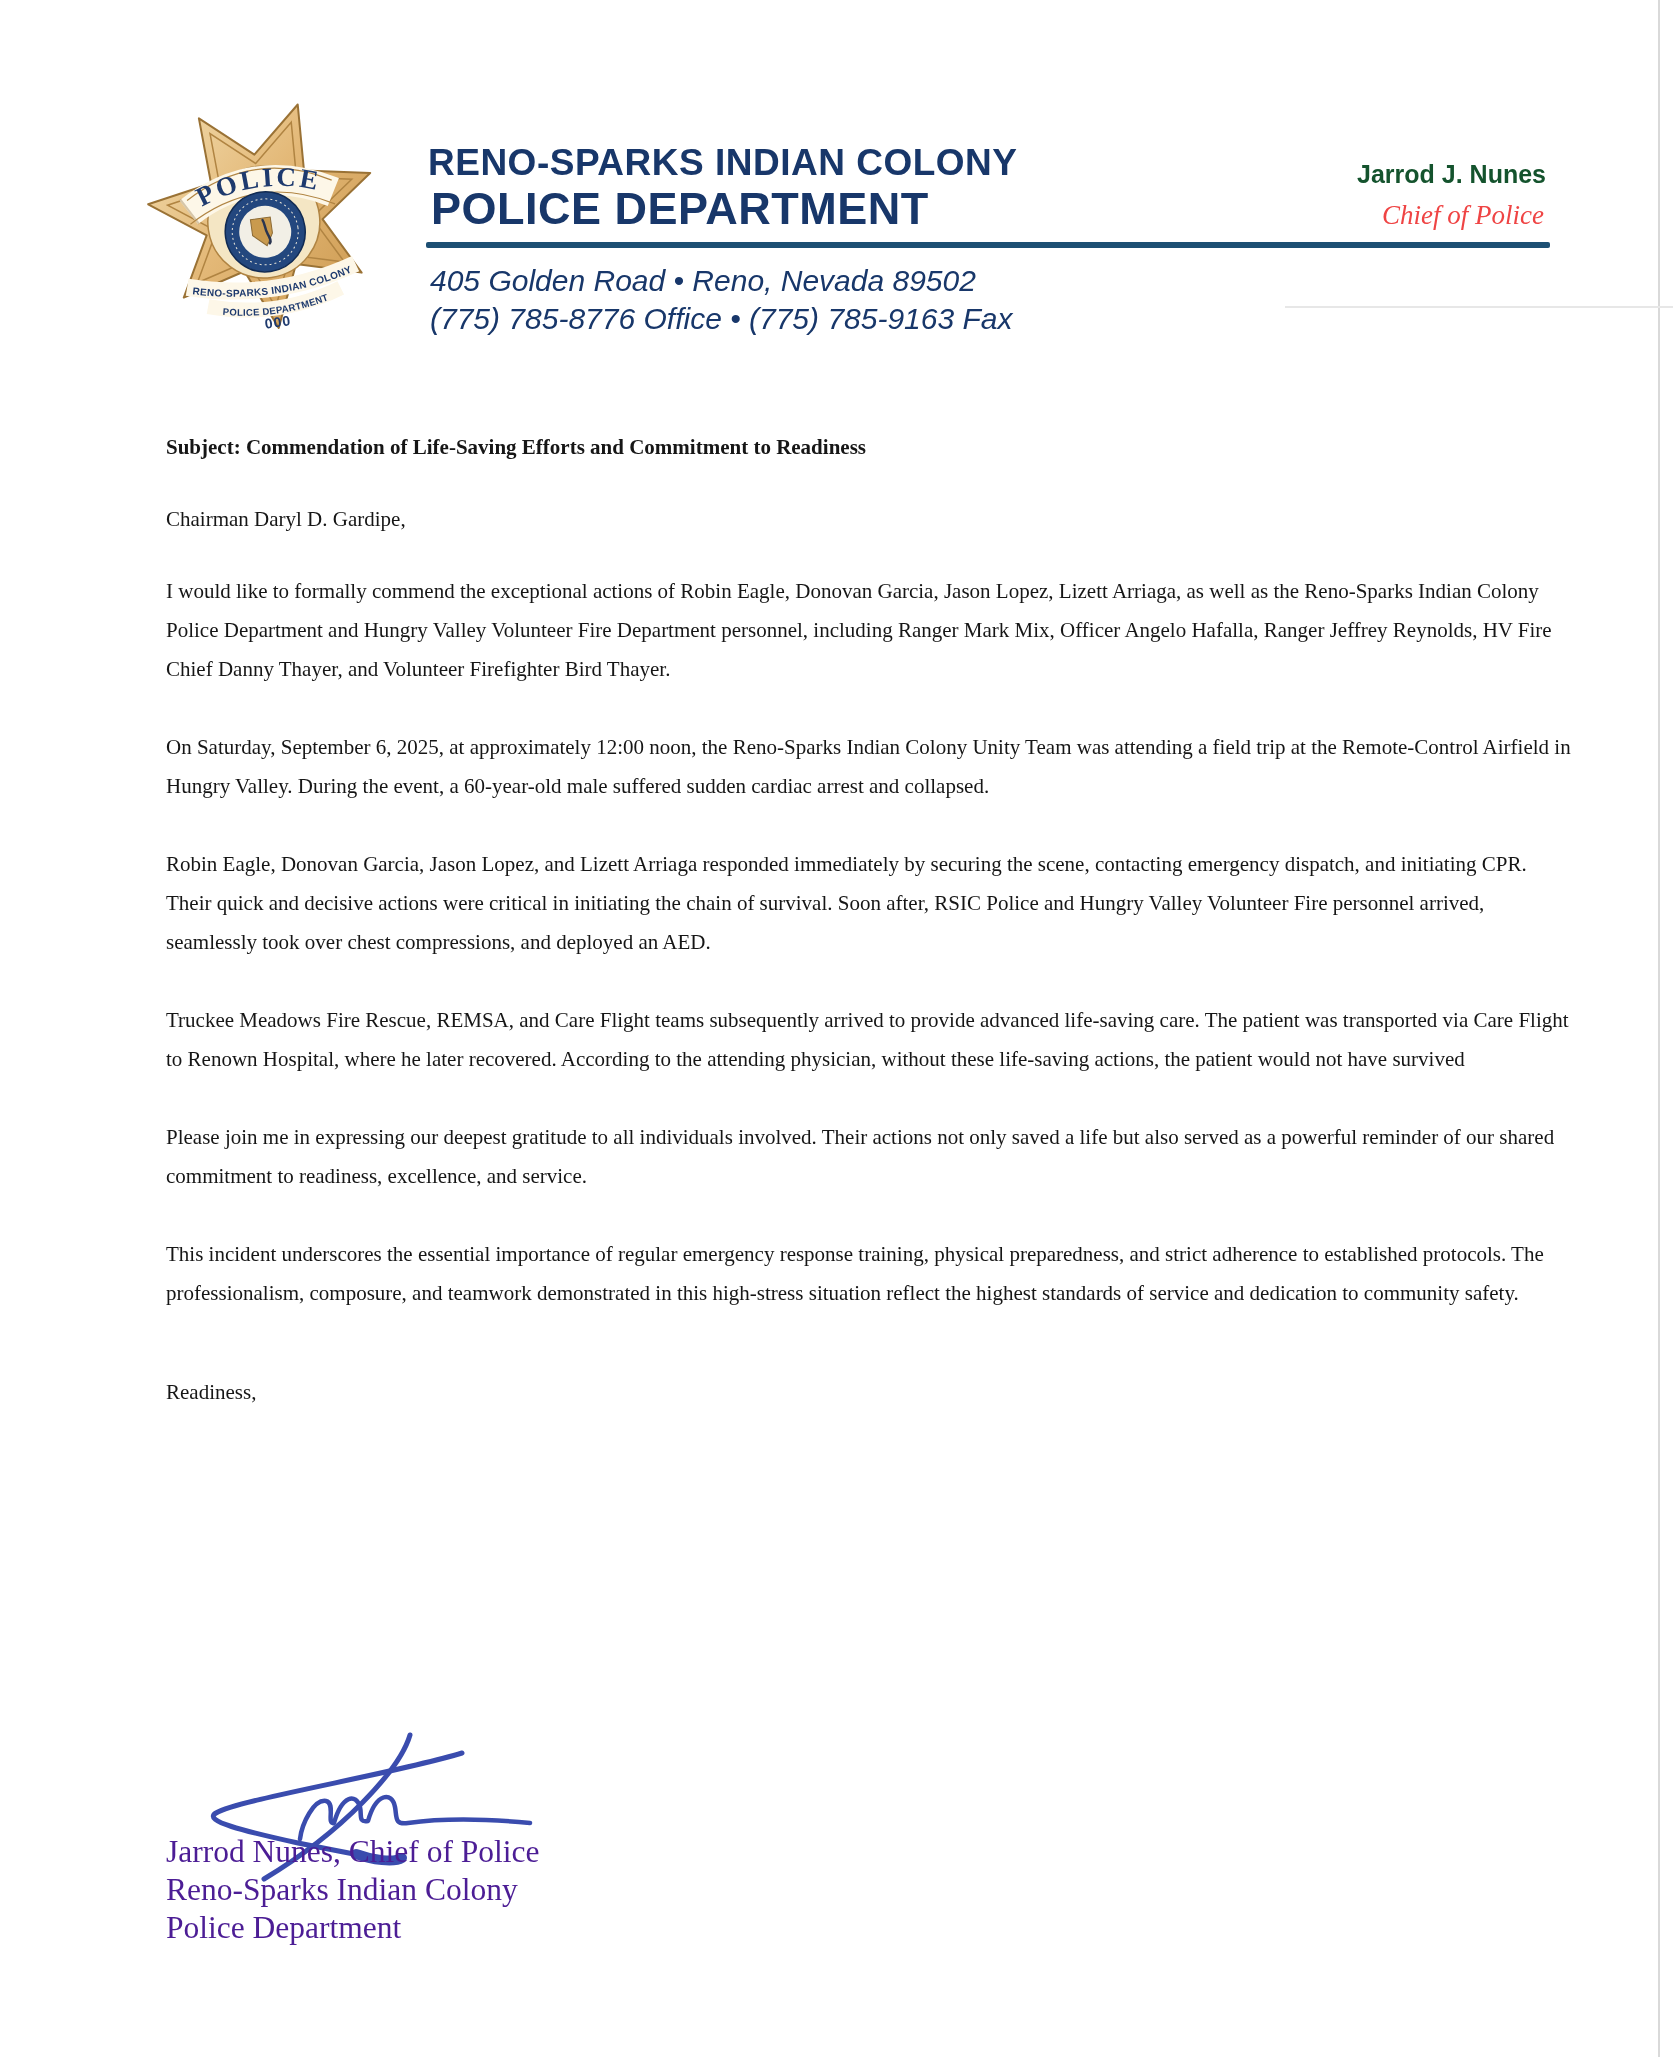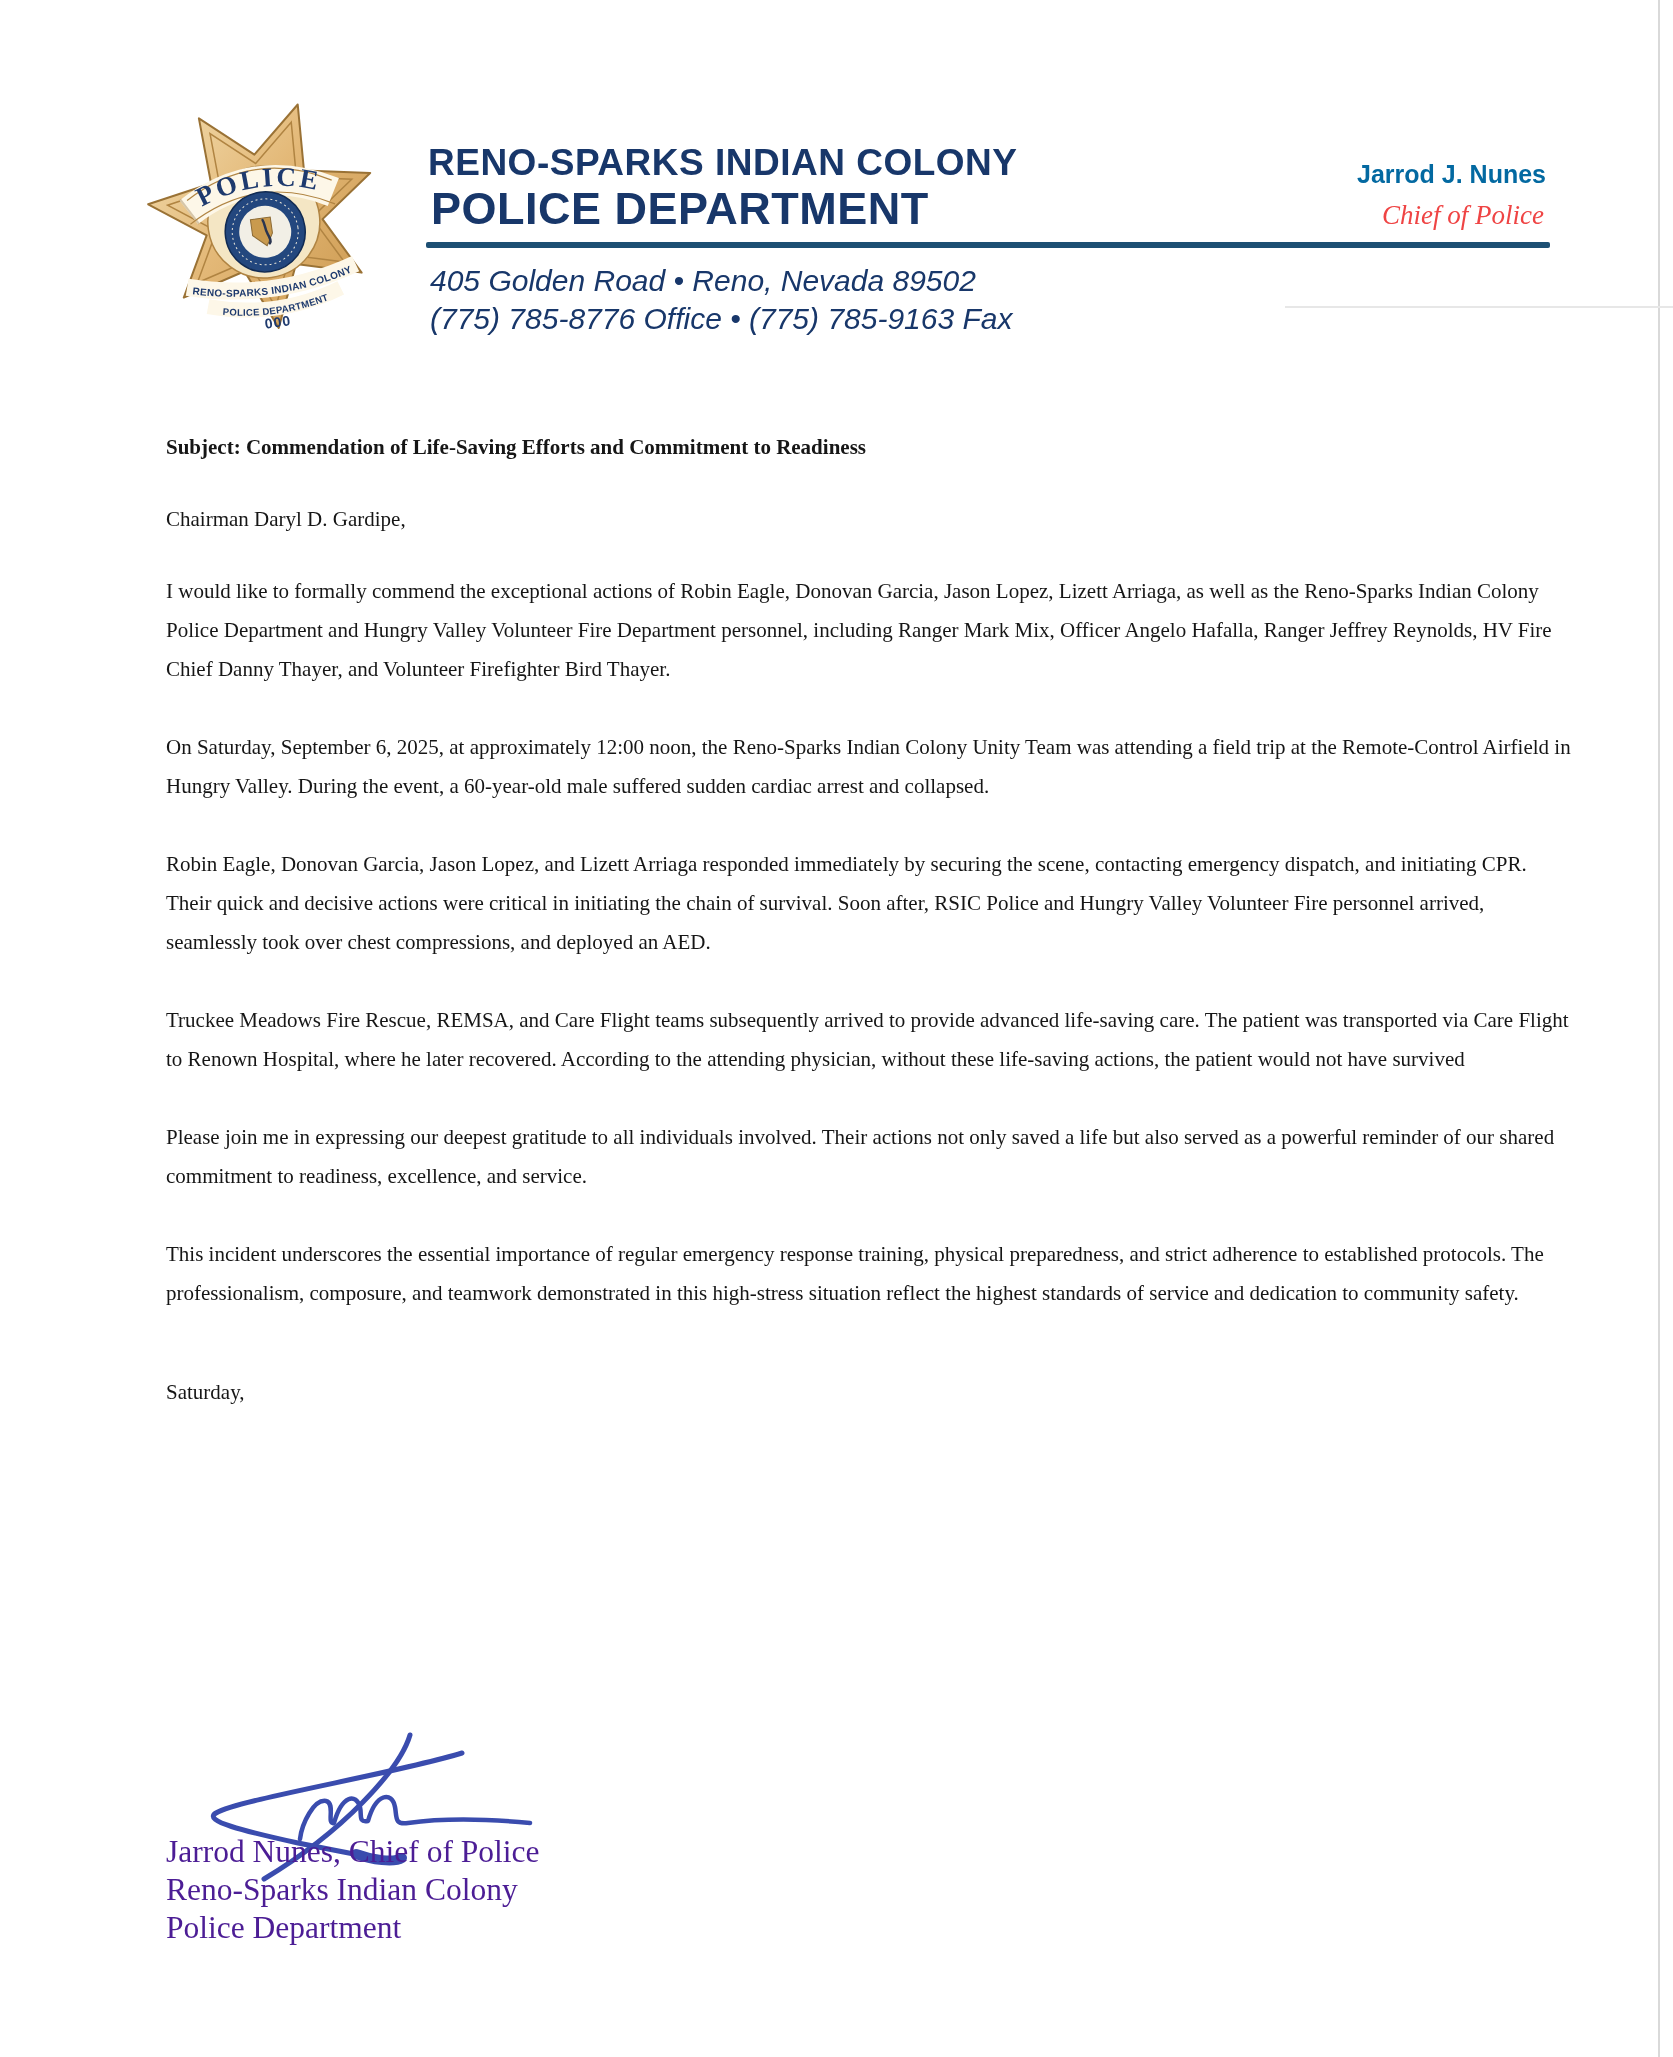--- a/index.html
+++ b/index.html
@@ -31,21 +31,21 @@
   .addr{
     position:absolute;left:430px;
     font-family:"Liberation Sans", sans-serif;font-style:italic;
     font-size:30px;line-height:1;color:#18376a;
   }
   .addr1{top:266px;}
   .addr2{top:304px;}
   .chief-name{
     position:absolute;right:127px;top:160px;
     font-family:"Liberation Sans", sans-serif;font-weight:bold;
-    font-size:25px;color:#0369a1;
+    font-size:25px;color:#14532d;
   }
   .chief-title{
     position:absolute;right:129px;top:200px;
     font-family:"Liberation Serif", serif;font-style:italic;
     font-size:27px;color:#ef4444;
   }
 
   
   .letter{
     position:absolute;left:166px;top:428px;width:1410px;
@@ -132,21 +132,21 @@
 
   <div class="letter">
     <p class="subject">Subject: Commendation of Life-Saving Efforts and Commitment to Readiness</p>
     <p class="salutation">Chairman Daryl D. Gardipe,</p>
     <p>I would like to formally commend the exceptional actions of Robin Eagle, Donovan Garcia, Jason Lopez, Lizett Arriaga, as well as the Reno-Sparks Indian Colony Police Department and Hungry Valley Volunteer Fire Department personnel, including Ranger Mark Mix, Officer Angelo Hafalla, Ranger Jeffrey Reynolds, HV Fire Chief Danny Thayer, and Volunteer Firefighter Bird Thayer.</p>
     <p>On Saturday, September 6, 2025, at approximately 12:00 noon, the Reno-Sparks Indian Colony Unity Team was attending a field trip at the Remote-Control Airfield in Hungry Valley. During the event, a 60-year-old male suffered sudden cardiac arrest and collapsed.</p>
     <p>Robin Eagle, Donovan Garcia, Jason Lopez, and Lizett Arriaga responded immediately by securing the scene, contacting emergency dispatch, and initiating CPR. Their quick and decisive actions were critical in initiating the chain of survival. Soon after, RSIC Police and Hungry Valley Volunteer Fire personnel arrived, seamlessly took over chest compressions, and deployed an AED.</p>
     <p>Truckee Meadows Fire Rescue, REMSA, and Care Flight teams subsequently arrived to provide advanced life-saving care. The patient was transported via Care Flight to Renown Hospital, where he later recovered. According to the attending physician, without these life-saving actions, the patient would not have survived</p>
     <p>Please join me in expressing our deepest gratitude to all individuals involved. Their actions not only saved a life but also served as a powerful reminder of our shared commitment to readiness, excellence, and service.</p>
     <p>This incident underscores the essential importance of regular emergency response training, physical preparedness, and strict adherence to established protocols. The professionalism, composure, and teamwork demonstrated in this high-stress situation reflect the highest standards of service and dedication to community safety.</p>
-    <p class="closing">Saturday,</p>
+    <p class="closing">Readiness,</p>
   </div>
 
   <svg class="signature-svg" width="430" height="175" viewBox="0 0 430 175" xmlns="http://www.w3.org/2000/svg">
     <g fill="none" stroke="#3a4cae" stroke-linecap="round" stroke-linejoin="round">
       <path stroke-width="5" d="M262,8 C252,42 196,104 116,152"></path>
       <path stroke-width="5" d="M314,26 C250,46 92,72 68,86 C54,94 96,104 150,116 C180,122 210,128 228,131"></path>
       <path stroke-width="4.5" d="M152,112 C154,96 166,72 178,74 C188,76 178,98 186,96 C194,68 208,66 212,80 C214,88 210,96 220,94 C228,66 244,64 247,80 C249,90 246,98 260,96 C296,91 340,92 382,96"></path>
       <path stroke-width="10" d="M208,127 C224,133 246,136 254,131"></path>
     </g>
   </svg>

